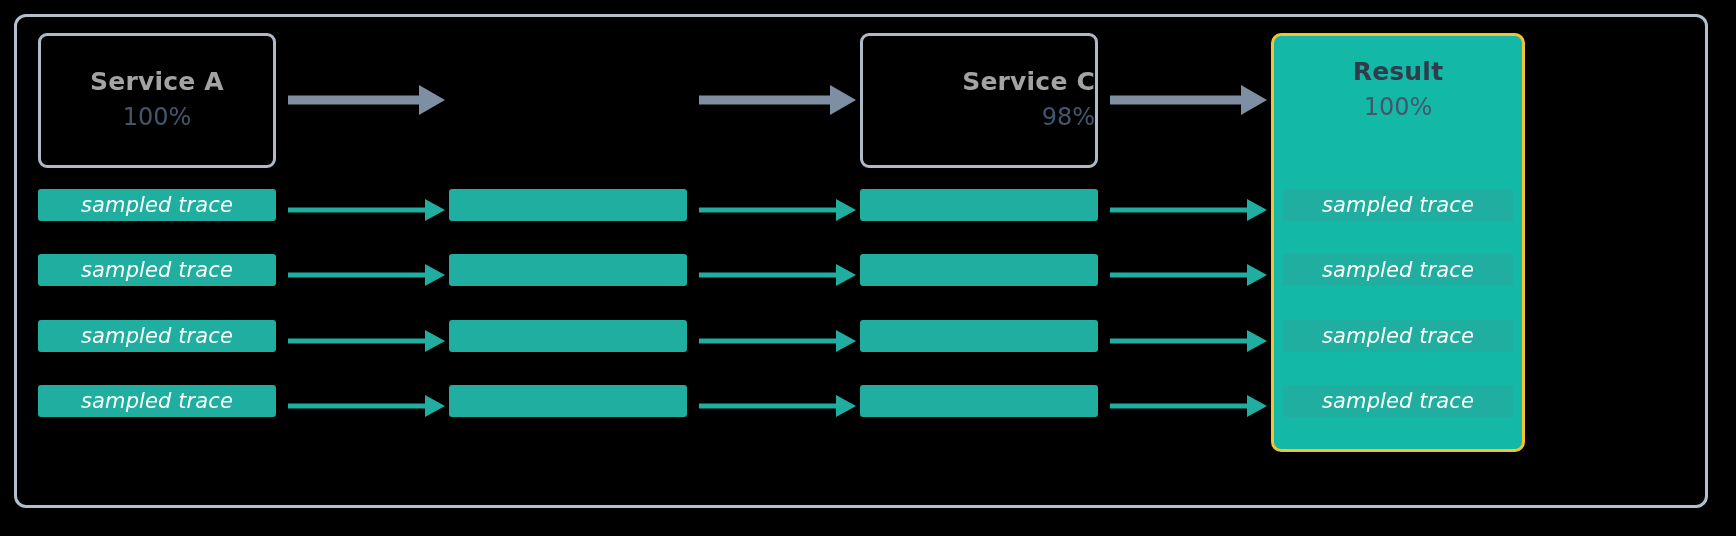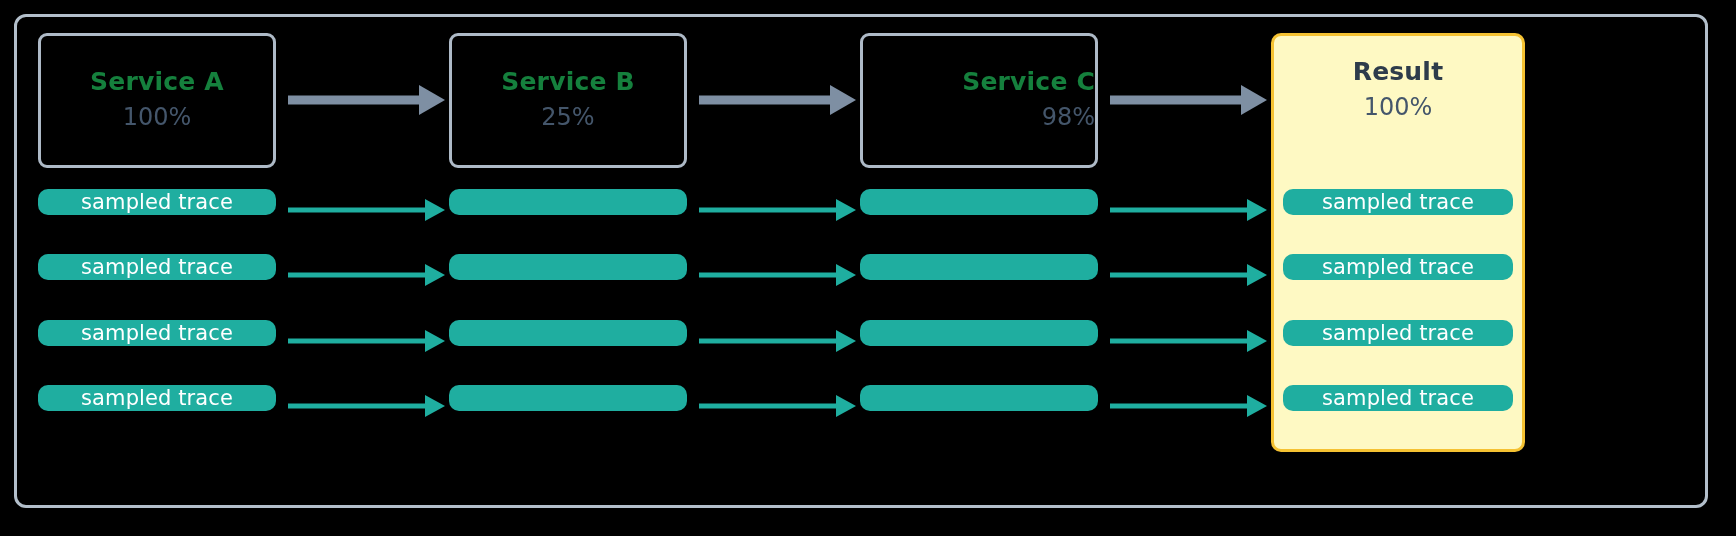--- a/index.html
+++ b/index.html
@@ -27,53 +27,54 @@
     width:238px;height:135px;
     border:3px solid #AEBAC7;
     border-radius:9px;
     box-sizing:border-box;
     background:transparent;
     display:flex;flex-direction:column;
     align-items:center;justify-content:center;
     top:33px;
   }
   .svc-name{
-    font-size:25px;font-weight:bold;color:#15803d;
+    font-size:25px;font-weight:bold;color:#a3a3a3;
     letter-spacing:.2px;line-height:1.1;
   }
   .svc-pct{
     font-size:24px;font-weight:normal;color:#44566B;
     line-height:1.3;margin-top:6px;
   }
 
   
   #result-panel{
     position:absolute;
     left:1271px;top:33px;
     width:254px;height:419px;
-    background:#fef9c3;
+    background:#14b8a6;
     border:3px solid #F5C232;
     border-radius:10px;
     box-sizing:border-box;
   }
   #result-head{
     position:absolute;left:0;top:22px;width:100%;
     text-align:center;
   }
   #result-head .svc-name{display:block;color:#2E3C4B;}
   #result-head .svc-pct{display:block;color:#44566B;}
 
   
   .trace{
     position:absolute;
-    height:26px;
+    height:32px;
     background:#1FAEA0;
-    border-radius:10px;
+    border-radius:3px;
     display:flex;align-items:center;justify-content:center;
     box-sizing:border-box;
+    font-style:italic;
   }
   .trace-label{
     color:#FFFFFF;font-size:21px;font-weight:normal;
     white-space:nowrap;letter-spacing:.1px;
   }
 
   
   .arrow{position:absolute;display:block;}
 </style>
 </head>
@@ -97,24 +98,20 @@
     </div>
     <div class="trace" style="left: 38px; top: 254px; width: 238px;">
       <span class="trace-label">sampled trace</span>
     </div>
     <div class="trace" style="left: 38px; top: 320px; width: 238px;">
       <span class="trace-label">sampled trace</span>
     </div>
     <div class="trace" style="left: 38px; top: 385px; width: 238px;">
       <span class="trace-label">sampled trace</span>
     </div>
-    <div class="svc-box" style="left: 449px; width: 238px;">
-      <div class="svc-name">Service B</div>
-      <div class="svc-pct">25%</div>
-    </div>
     <div class="trace" style="left: 449px; top: 189px; width: 238px;">
       <span class="trace-label"></span>
     </div>
     <div class="trace" style="left: 449px; top: 254px; width: 238px;">
       <span class="trace-label"></span>
     </div>
     <div class="trace" style="left: 449px; top: 320px; width: 238px;">
       <span class="trace-label"></span>
     </div>
     <div class="trace" style="left: 449px; top: 385px; width: 238px;">

